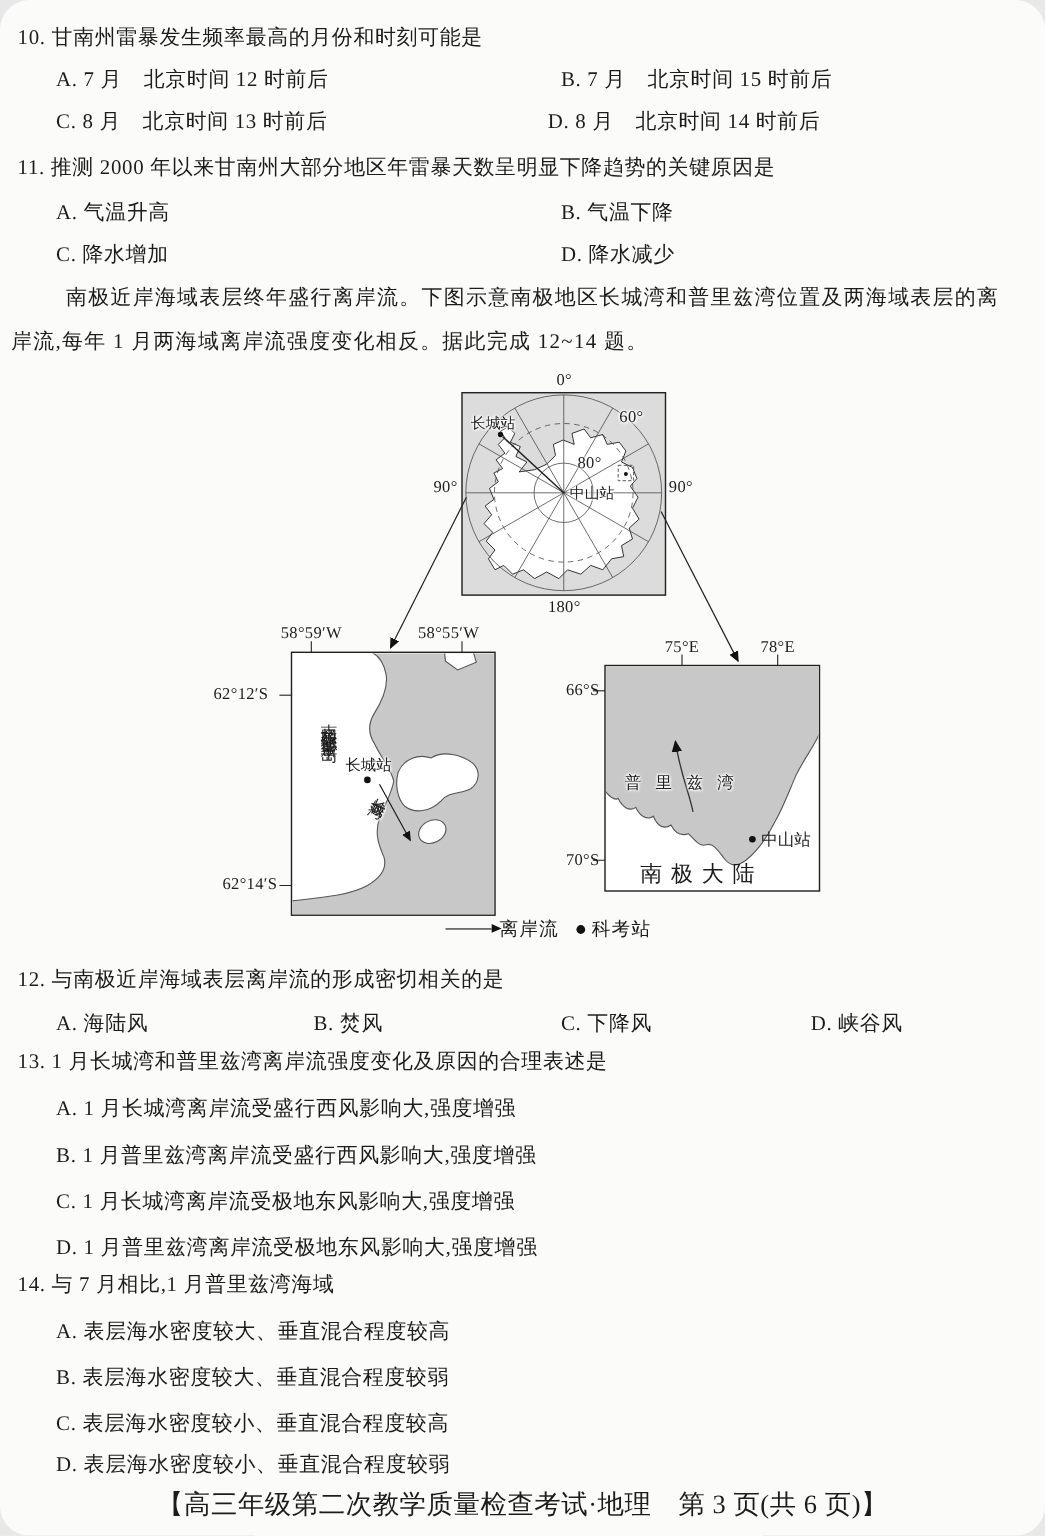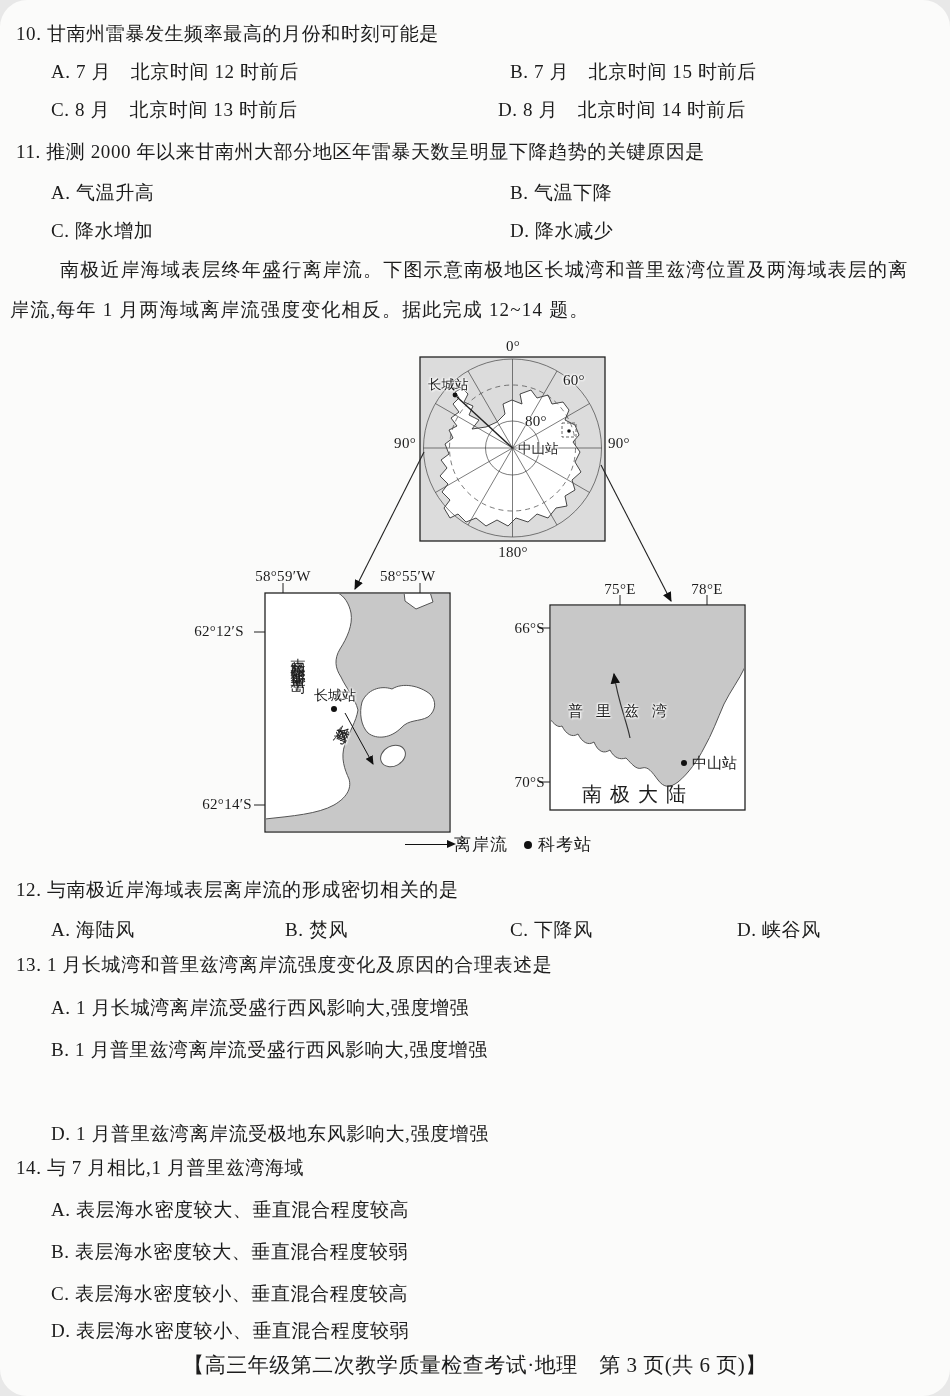--- a/index.html
+++ b/index.html
@@ -14,21 +14,21 @@
   .opt{font-size:19px;letter-spacing:.6px;}
   .passage-line{font-size:19px;letter-spacing:1.2px;}
   .coord{font-size:15px;letter-spacing:.3px;}
   .maplabel{font-size:14px;}
   .halo{text-shadow:0 0 3px #fff,0 0 3px #fff,1px 1px 2px #fff,-1px -1px 2px #fff;}
   .vtext{writing-mode:vertical-rl;text-orientation:upright;letter-spacing:3px;font-size:15px;}
   .baytext{writing-mode:vertical-rl;text-orientation:upright;letter-spacing:2px;font-size:14px;
     transform:rotate(24deg);transform-origin:top center;}
   .wide13{font-size:15px;letter-spacing:13px;}
   .wide8{font-size:20px;letter-spacing:8px;}
-  .footer{font-size:21px;letter-spacing:.5px;width:100%;text-align:center;}
+  .footer{font-size:24px;letter-spacing:.5px;width:100%;text-align:center;}
   .legend{display:flex;align-items:center;font-size:17px;letter-spacing:1px;}
   .leg-arrow{display:inline-block;width:42px;height:0;border-top:1.6px solid #111;position:relative;margin-right:7px;}
   .leg-arrow:after{content:"";position:absolute;right:-9px;top:-5px;width:0;height:0;
     border-left:9px solid #111;border-top:4.2px solid transparent;border-bottom:4.2px solid transparent;}
   .leg-dot{display:inline-block;width:8px;height:8px;border-radius:50%;background:#111;margin:0 6px 0 16px;}
 </style>
 </head>
 <body>
 
 <div class="page">
@@ -159,20 +159,21 @@
 
   <div class="abs stem" style="left:16px;top:877px">12. 与南极近岸海域表层离岸流的形成密切相关的是</div>
   <div class="abs opt" style="left:51px;top:917px">A. 海陆风</div>
   <div class="abs opt" style="left:285px;top:917px">B. 焚风</div>
   <div class="abs opt" style="left:510px;top:917px">C. 下降风</div>
   <div class="abs opt" style="left:737px;top:917px">D. 峡谷风</div>
 
   <div class="abs stem" style="left:16px;top:952px">13. 1 月长城湾和普里兹湾离岸流强度变化及原因的合理表述是</div>
   <div class="abs opt" style="left:51px;top:995px">A. 1 月长城湾离岸流受盛行西风影响大,强度增强</div>
   <div class="abs opt" style="left:51px;top:1037px">B. 1 月普里兹湾离岸流受盛行西风影响大,强度增强</div>
+  <div class="abs opt" style="left:51px;top:1079px">C. 1 月长城湾离岸流受极地东风影响大,强度增强</div>
   <div class="abs opt" style="left:51px;top:1121px">D. 1 月普里兹湾离岸流受极地东风影响大,强度增强</div>
 
   <div class="abs stem" style="left:16px;top:1155px">14. 与 7 月相比,1 月普里兹湾海域</div>
   <div class="abs opt" style="left:51px;top:1197px">A. 表层海水密度较大、垂直混合程度较高</div>
   <div class="abs opt" style="left:51px;top:1239px">B. 表层海水密度较大、垂直混合程度较弱</div>
   <div class="abs opt" style="left:51px;top:1281px">C. 表层海水密度较小、垂直混合程度较高</div>
   <div class="abs opt" style="left:51px;top:1318px">D. 表层海水密度较小、垂直混合程度较弱</div>
 
   <div class="abs footer" style="left:0;top:1351px">【高三年级第二次教学质量检查考试·地理　第 3 页(共 6 页)】</div>
 

